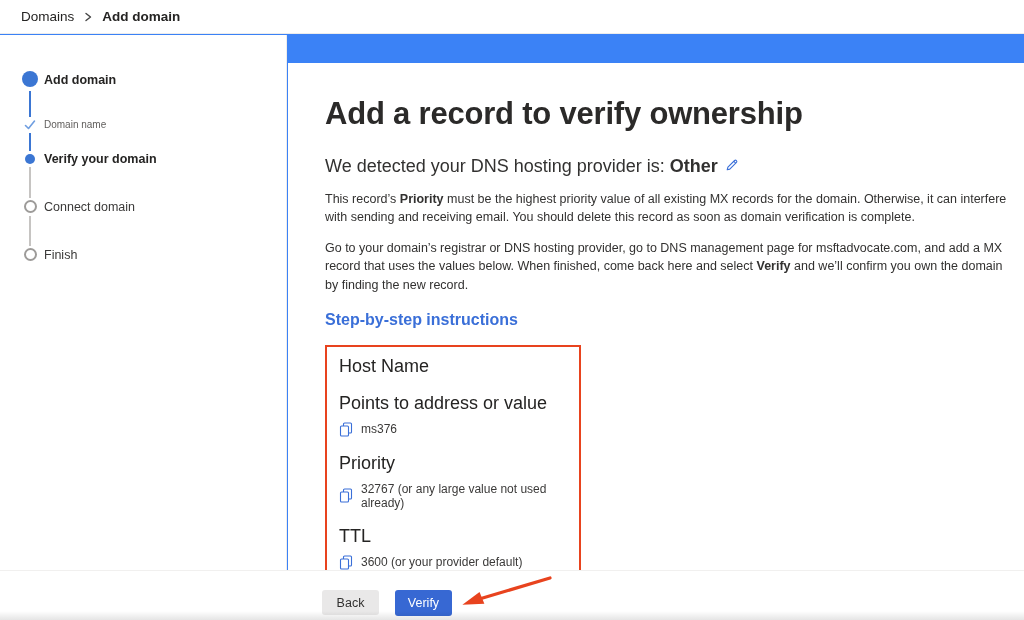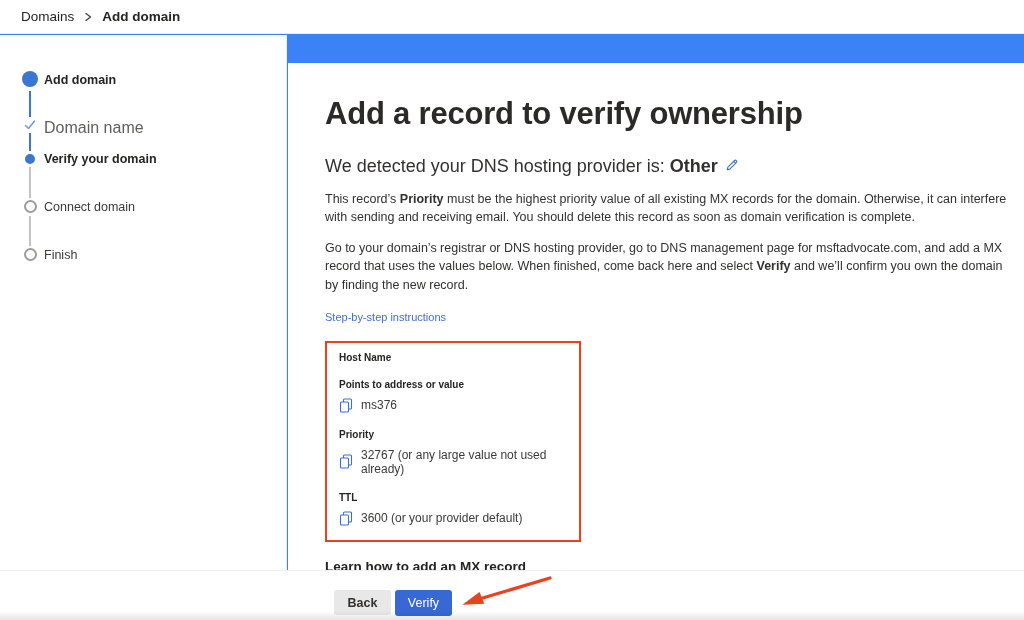--- a/index.html
+++ b/index.html
@@ -12,55 +12,55 @@
             border-bottom:1px solid #ececec; display:flex; align-items:center; padding-left:21px; }
   .crumb { font-size:13.5px; color:#252423; }
   .crumb.current { font-weight:700; }
   .crumb-sep { display:inline-flex; margin:0 9px; }
 
   
   .sidebar { position:absolute; top:35px; left:0; width:287px; bottom:50px; background:#fff;
              border-right:1px solid #efedeb; }
   .step-label { position:absolute; left:44px; font-size:12.5px; color:#3b3a39; white-space:nowrap; }
   .step-label.bold { font-weight:700; color:#252423; }
-  .step-label.small { font-size:16px; color:#605e5c; }
+  .step-label.small { font-size:10px; color:#605e5c; }
   .circle-lg { position:absolute; left:22px; width:16px; height:16px; border-radius:50%; }
   .dot-sm    { position:absolute; left:25px; width:10px; height:10px; border-radius:50%; }
   .circle-open { position:absolute; left:24px; width:13px; height:13px; border-radius:50%;
                  border:2px solid #9d9b99; background:#fff; }
   .conn { position:absolute; left:29px; width:2px; }
 
   
   .main { position:absolute; top:35px; left:288px; right:0; bottom:50px; background:#fff;
           padding:33px 14px 0 37px;margin-top:28px; }
   .page-title { font-size:31px; font-weight:700; color:#2b2a29; letter-spacing:-0.2px; }
   .provider-line { margin-top:24px; font-size:18px; color:#323130; display:flex; align-items:center; gap:7px; }
   .provider-line b { font-weight:700; }
   .para { margin-top:13px; font-size:12.5px; line-height:1.45; color:#323130; max-width:692px; }
   .para b { font-weight:700; }
-  .sbs-link { display:inline-block; margin-top:17px; font-size:11px; color:#3a6fd8;
-              text-decoration:none; cursor:pointer; }
+  .sbs-link { display:inline-block; margin-top:17px; font-size:16px; color:#3a6fd8;
+              text-decoration:none; cursor:pointer;font-weight:bold; }
 
   .record-box { margin-top:16px; width:256px; border:2px solid #e8431e; padding:9px 12px 14px 12px; }
   .field { margin-top:11px; }
   .field:first-child { margin-top:0; }
-  .field-label { font-size:10px; font-weight:700; color:#252423; }
+  .field-label { font-size:18px; font-weight:400; color:#252423; }
   .field-value { margin-top:8px; display:flex; align-items:center; gap:8px; font-size:12px; color:#3b3a39; }
   .copy-icon { flex:0 0 auto; display:inline-flex; cursor:pointer; }
 
   .learn-heading { margin-top:17px; font-size:13.5px; font-weight:700; color:#252423; }
 
   
   .footer { position:absolute; left:0; right:0; bottom:0; height:50px; background:#fff;
             border-top:1px solid #f1f0ef; }
   .footer-shadow { position:absolute; left:0; right:0; bottom:0; height:9px;
                    background:linear-gradient(to bottom, rgba(0,0,0,0), rgba(0,0,0,0.10)); }
   .btn { position:absolute; top:19px; height:25px; border:none; border-radius:3px;
          font-family:inherit; font-size:12.5px; cursor:pointer; }
-  .btn-back { left:334px; width:57px; background:#e9e8e8; color:#323130; font-weight:700; }
+  .btn-back { left:322px; width:57px; background:#e9e8e8; color:#323130; font-weight:400; }
   .btn-verify { left:395px; width:57px; height:26px; background:#3768d3; color:#fff; font-weight:400; }
 
   .annot-arrow { position:absolute; left:452px; top:566px; pointer-events:none; }
 </style>
 </head>
 <body>
 
 <div class="app">
 
   <div class="topbar">

